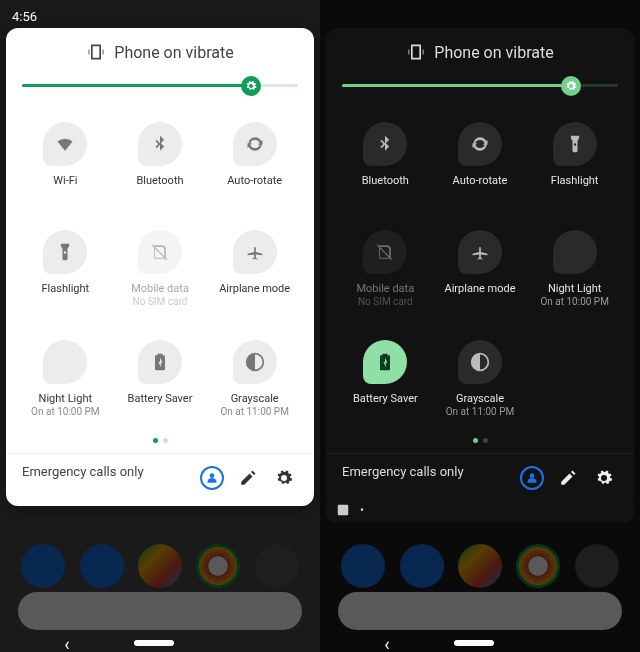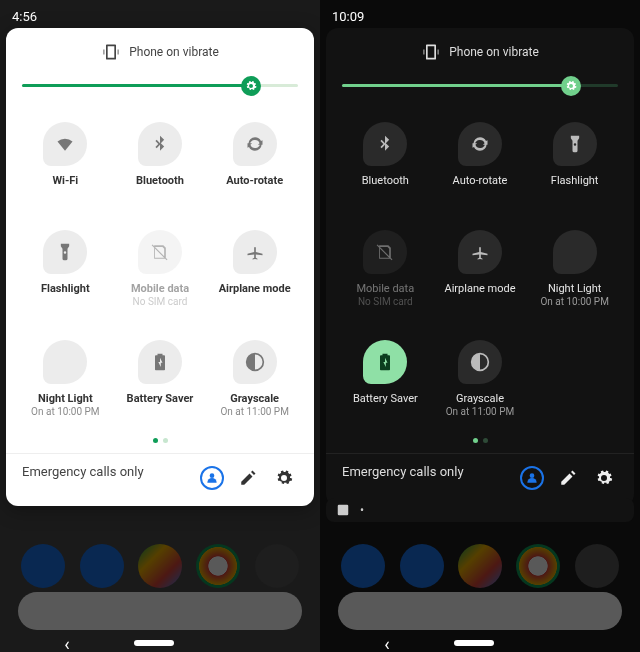--- a/index.html
+++ b/index.html
@@ -4,21 +4,21 @@
 <style>
   html,body{margin:0;padding:0;background:#000;width:640px;height:652px;overflow:hidden;font-family:Roboto,Arial,sans-serif;-webkit-font-smoothing:antialiased;}
   .pair{display:flex;width:640px;height:652px;}
   .phone{flex:1;position:relative;height:652px;}
   .phone.light{background:#1a1a1a;}
   .phone.dark{background:#0a0a0a;}
   .status-bar{height:24px;display:flex;align-items:center;padding:4px 12px 0;color:#fff;font-size:13px;justify-content:space-between;}
   .panel{position:absolute;top:28px;left:6px;right:6px;border-radius:12px;padding:14px 10px 8px;}
   .light .panel{background:#fff;color:#333;box-shadow:0 4px 20px rgba(0,0,0,.3);}
   .dark  .panel{background:#121212;color:#eee;}
-  .vib-row{display:flex;align-items:center;justify-content:center;gap:8px;font-size:12px;color:inherit;}
+  .vib-row{display:flex;align-items:center;justify-content:center;gap:8px;font-size:16px;color:inherit;}
   .light .vib-row{color:#444;}
   .dark  .vib-row{color:#ddd;}
   .brightness{position:relative;height:28px;margin:10px 6px 18px;}
   .track{position:absolute;top:12px;left:0;right:0;height:3px;border-radius:2px;}
   .light .track{background:#d8ebd8;}
   .dark  .track{background:#203a2a;}
   .fill{position:absolute;top:12px;left:0;height:3px;border-radius:2px;width:83%;}
   .light .fill{background:#0f9d58;}
   .dark  .fill{background:#71d08c;}
   .thumb{position:absolute;top:4px;width:20px;height:20px;border-radius:50%;left:calc(83% - 10px);box-sizing:border-box;}
@@ -28,21 +28,21 @@
   .tiles{display:grid;grid-template-columns:repeat(3,1fr);row-gap:32px;column-gap:4px;padding:4px 4px 6px;}
   .tile{display:flex;flex-direction:column;align-items:center;text-align:center;min-height:76px;}
   .blob{width:44px;height:44px;display:flex;align-items:center;justify-content:center;border-radius:50% 50% 50% 8px;margin-bottom:8px;}
   .light .blob{background:#ececec;color:#777;}
   .dark  .blob{background:#2a2a2a;color:#bbb;}
   .blob.active-dark{background:#8fe0a6;color:#0b3d1e;}
   .blob.dim{opacity:.55;}
   .expand-chevron{width:0;height:0;border-left:4px solid transparent;border-right:4px solid transparent;border-top:5px solid #cfe9cf;margin:0 0 0 3px;align-self:center;}
   .tile-top{display:flex;align-items:center;}
   .tlabel{font-size:11px;line-height:13px;}
-  .light .tlabel{color:#333;font-weight:bold;}
+  .light .tlabel{color:#333;}
   .dark  .tlabel{color:#e6e6e6;}
   .tsub{font-size:10px;line-height:12px;margin-top:1px;}
   .light .tsub{color:#8a8a8a;}
   .dark  .tsub{color:#9a9a9a;}
   .tlabel.muted,.tsub.muted{opacity:.45;}
   .dots{display:flex;justify-content:center;gap:5px;margin:14px 0 10px;}
   .dot{width:5px;height:5px;border-radius:50%;}
   .light .dot{background:#c7e6cf;}
   .dark  .dot{background:#2e4a37;}
   .dot.on{background:#0f9d58;}
@@ -240,24 +240,20 @@
       <div class="app" style="background:#555"></div>
     </div>
     <div class="searchbar"></div>
     <div class="navbar">
       <span style="font-size:18px">‹</span>
       <span class="pill"></span>
       <span style="width:18px"></span>
     </div>
   </div>
   <div class="phone dark">
-    <div class="status-bar">
-      <span>10:09</span>
-        <span></span>
-    </div>
     <div class="panel">
       <div class="vib-row">
         <span>
             <svg class="ic" viewBox="0 0 24 24" fill="currentColor">
               <path d="M7 3h10a1 1 0 011 1v16a1 1 0 01-1 1H7a1 1 0 01-1-1V4a1 1 0 011-1zm1 2v14h8V5H8zM3 9v6h1V9H3zm17 0v6h1V9h-1z"></path>
             </svg>
           </span>
         <span>Phone on vibrate</span>
       </div>
       <div class="brightness">

